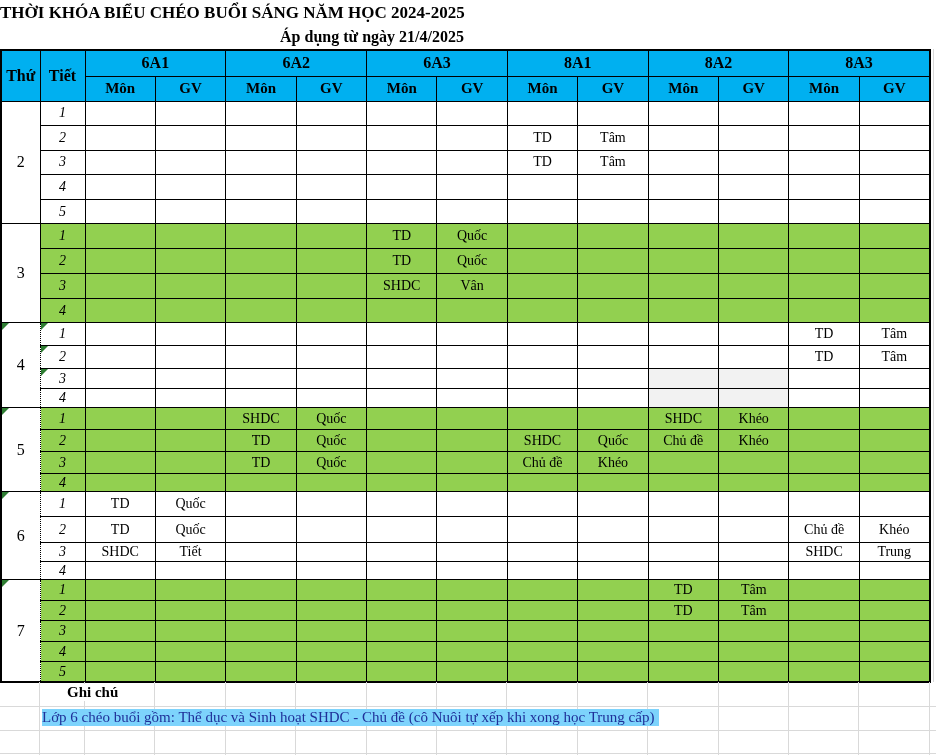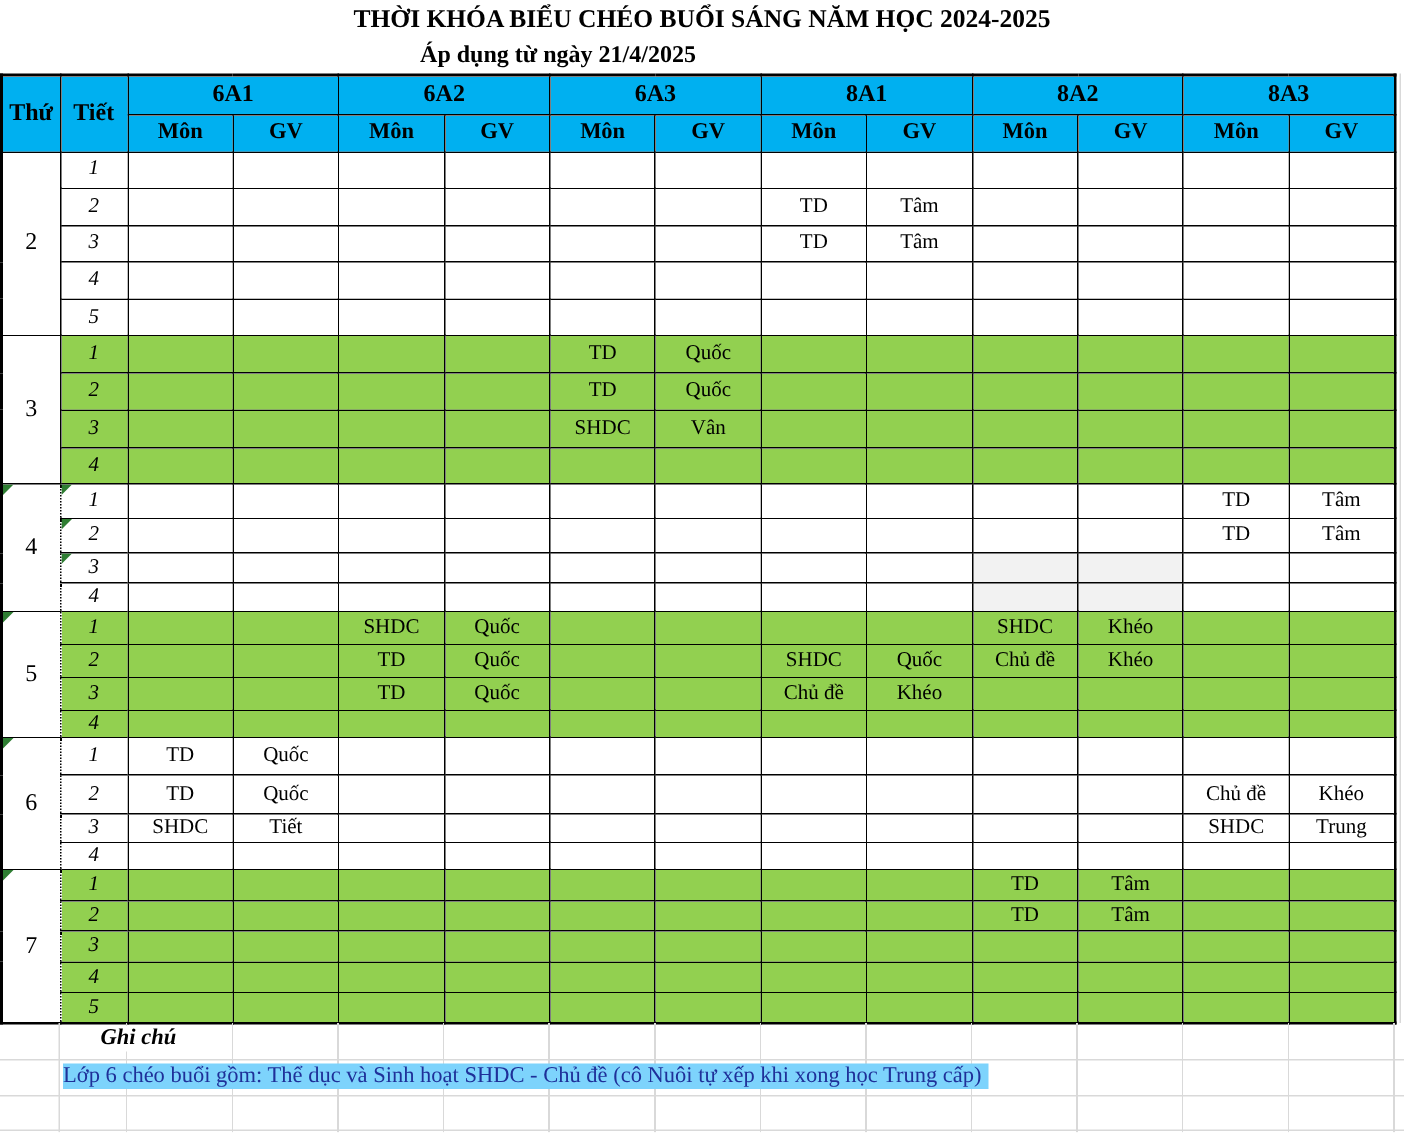--- a/index.html
+++ b/index.html
@@ -1,19 +1,19 @@
 <!DOCTYPE html>
 <html style="--header_bg: #00B0F0; --green_row: #92D050; --gray_cell: #F2F2F2; --marker_green: #2E7D32; --note_text: #1F3099; --border: #000000; --faint_grid: #D9D9D9;"><head>
 <meta charset="utf-8">
 <style>
   html,body{margin:0;padding:0;background:#fff;}
   .sheet{position:relative;width:936px;height:755px;background:#ffffff;overflow:hidden;
          font-family:"Liberation Serif","DejaVu Serif",serif;color:#000;}
   .title{position:absolute;top:1px;left:0;width:936px;height:24px;line-height:24px;
-         text-align:center;font-weight:bold;font-size:17px;}
+         font-weight:bold;font-size:17px;}
   .subtitle{position:absolute;top:25px;left:0;width:744px;height:24px;line-height:23px;
          text-align:center;font-weight:bold;font-size:16px;}
   table.tkb{position:absolute;top:49px;left:0;width:929px;border-collapse:collapse;
          table-layout:fixed;border:2px solid var(--border,#000);}
   .tkb th,.tkb td{border:1px solid var(--border,#000);padding:0;text-align:center;
          vertical-align:middle;overflow:hidden;white-space:nowrap;position:relative;}
   .tkb th{background:var(--header_bg,#00B0F0);font-weight:bold;font-size:15px;}
   .tkb th.big{font-size:16px;}
   .tkb td{font-size:14px;background:#fff;}
   tbody.green td{background:var(--green_row,#92D050);}
@@ -27,21 +27,21 @@
        border-top:7px solid var(--marker_green,#2E7D32);border-right:7px solid transparent;}
   .right-gridline{position:absolute;left:933px;top:49px;width:1px;height:633px;
        background:var(--faint_grid,#D9D9D9);}
   .footer{position:absolute;top:682px;left:0;width:936px;height:73px;}
   .colgrid{position:absolute;top:0;left:84px;width:846px;height:73px;
        background-image:repeating-linear-gradient(to right,var(--faint_grid,#D9D9D9) 0,
        var(--faint_grid,#D9D9D9) 1px,transparent 1px,transparent 70.4px);}
   .vline{position:absolute;top:0;width:1px;height:73px;background:var(--faint_grid,#D9D9D9);}
   .hline{position:absolute;left:0;width:936px;height:1px;background:var(--faint_grid,#D9D9D9);}
   .ghichu{position:absolute;top:2px;left:67px;font-weight:bold;font-size:15px;background:#fff;
-       padding-right:4px;z-index:2;font-style:italic;}
+       padding-right:4px;z-index:2;}
   .note{position:absolute;left:42px;font-size:15px;color:var(--note_text,#1F3099);
        background:#7dd3fc;white-space:nowrap;padding-right:5px;z-index:2;}
   .n1{top:27px;} .n2{top:52px;}
 </style>
 </head>
 <body>
 
 <div class="sheet">
   <div class="title">THỜI KHÓA BIỂU CHÉO BUỔI SÁNG NĂM HỌC 2024-2025</div>
   <div class="subtitle">Áp dụng từ ngày 21/4/2025</div>

